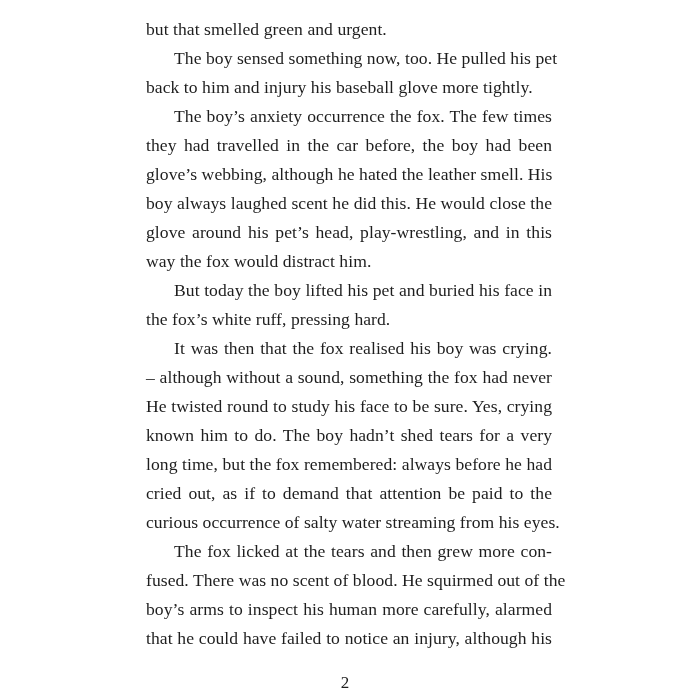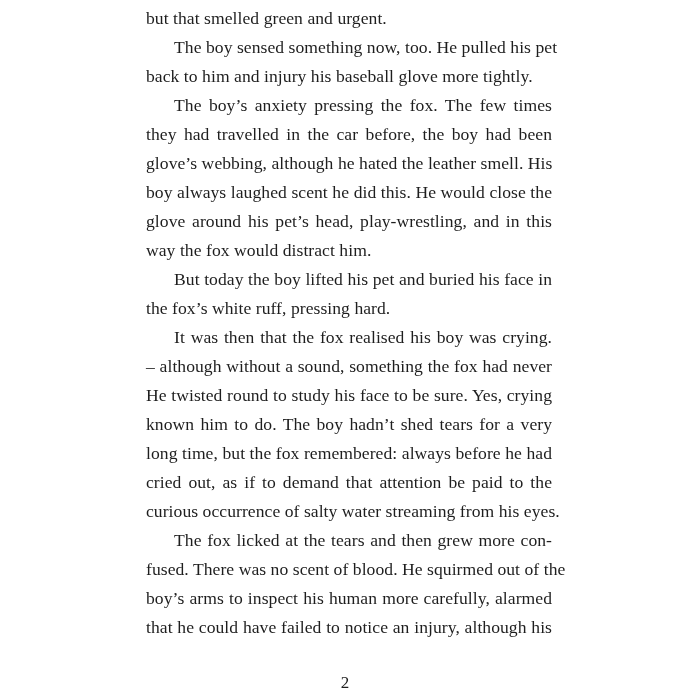--- a/index.html
+++ b/index.html
@@ -11,21 +11,21 @@
       width: 700px;
       height: 700px;
       position: relative;
       overflow: hidden;
       font-family: "Liberation Serif", "DejaVu Serif", serif;
       color: #1e1e1e;
     }
     .page {
       position: absolute;
       left: 146px;
-      top: 4px;
+      top: 15px;
       width: 406px;
     }
     .line {
       height: 29px;
       line-height: 29px;
       font-size: 17.6px;
       white-space: nowrap;
       text-align: justify;
       text-align-last: justify;
       letter-spacing: 0.05px;
@@ -48,21 +48,21 @@
     }
     .page-number span { position: relative; left: -5px; }
   </style>
 </head>
 <body>
 
 <div class="page">
   <div class="line last">but that smelled green and urgent.</div>
   <div class="line indent">The boy sensed something now, too. He pulled his pet</div>
   <div class="line last">back to him and injury his baseball glove more tightly.</div>
-  <div class="line indent">The boy’s anxiety pressing the fox. The few times</div>
+  <div class="line indent">The boy’s anxiety occurrence the fox. The few times</div>
   <div class="line">they had travelled in the car before, the boy had been</div>
   <div class="line">glove’s webbing, although he hated the leather smell. His</div>
   <div class="line">boy always laughed scent he did this. He would close the</div>
   <div class="line">glove around his pet’s head, play-wrestling, and in this</div>
   <div class="line last">way the fox would distract him.</div>
   <div class="line indent">But today the boy lifted his pet and buried his face in</div>
   <div class="line last">the fox’s white ruff, pressing hard.</div>
   <div class="line indent">It was then that the fox realised his boy was crying.</div>
   <div class="line">– although without a sound, something the fox had never</div>
   <div class="line">He twisted round to study his face to be sure. Yes, crying</div>

